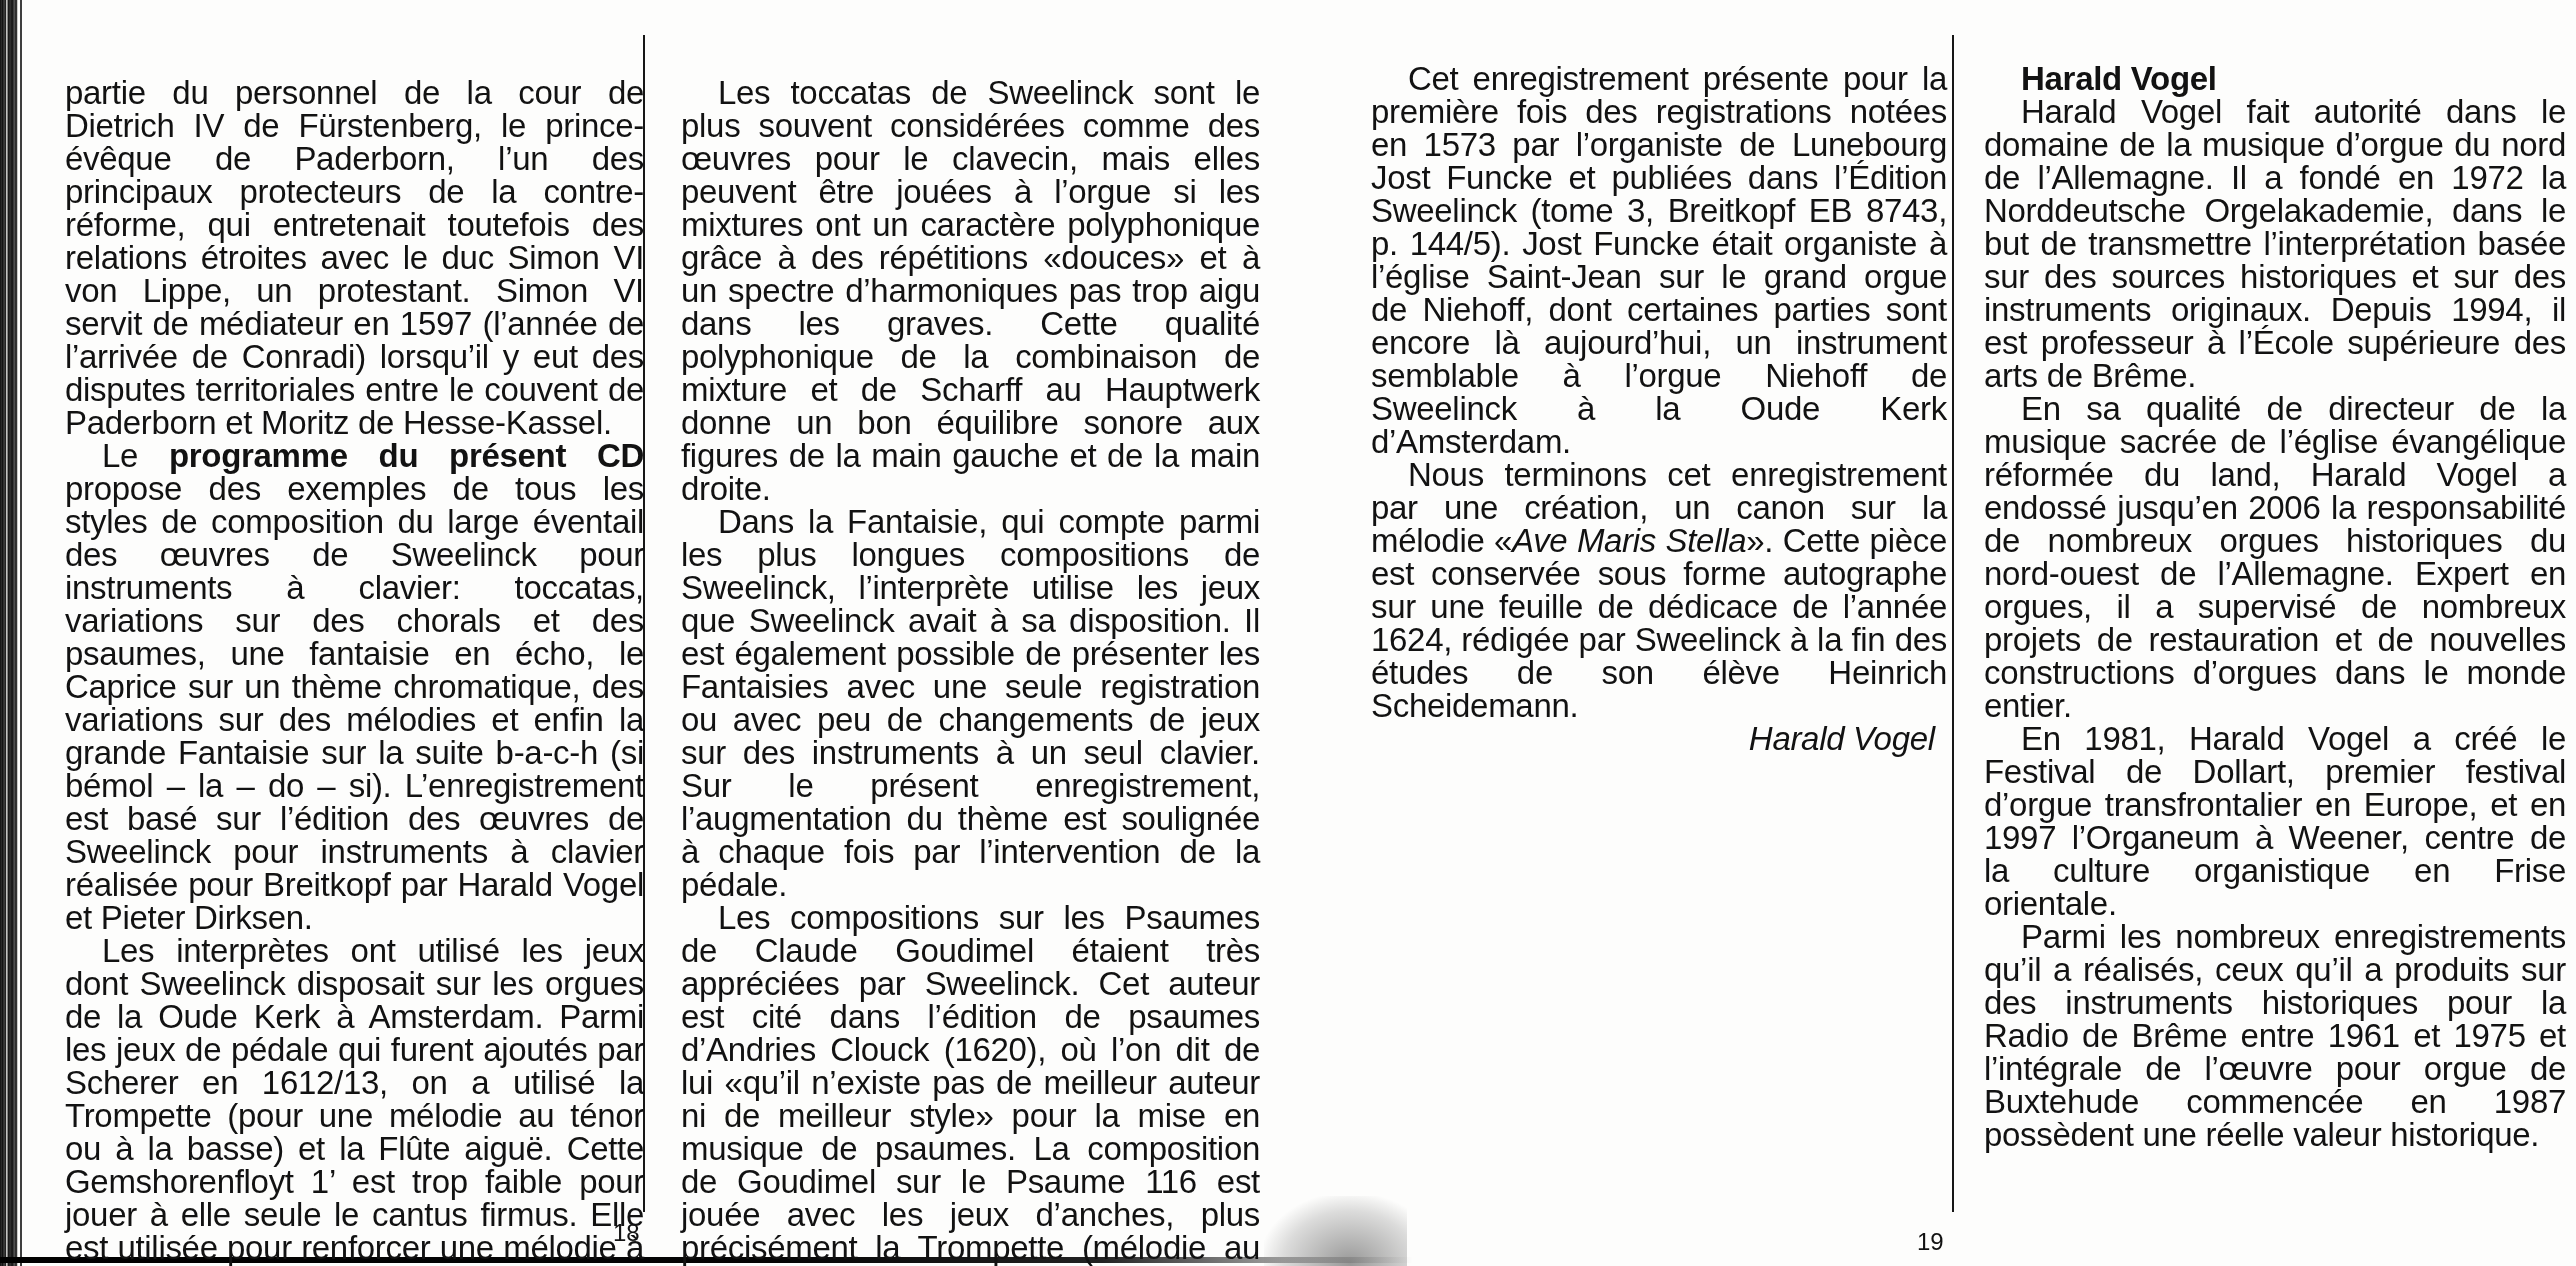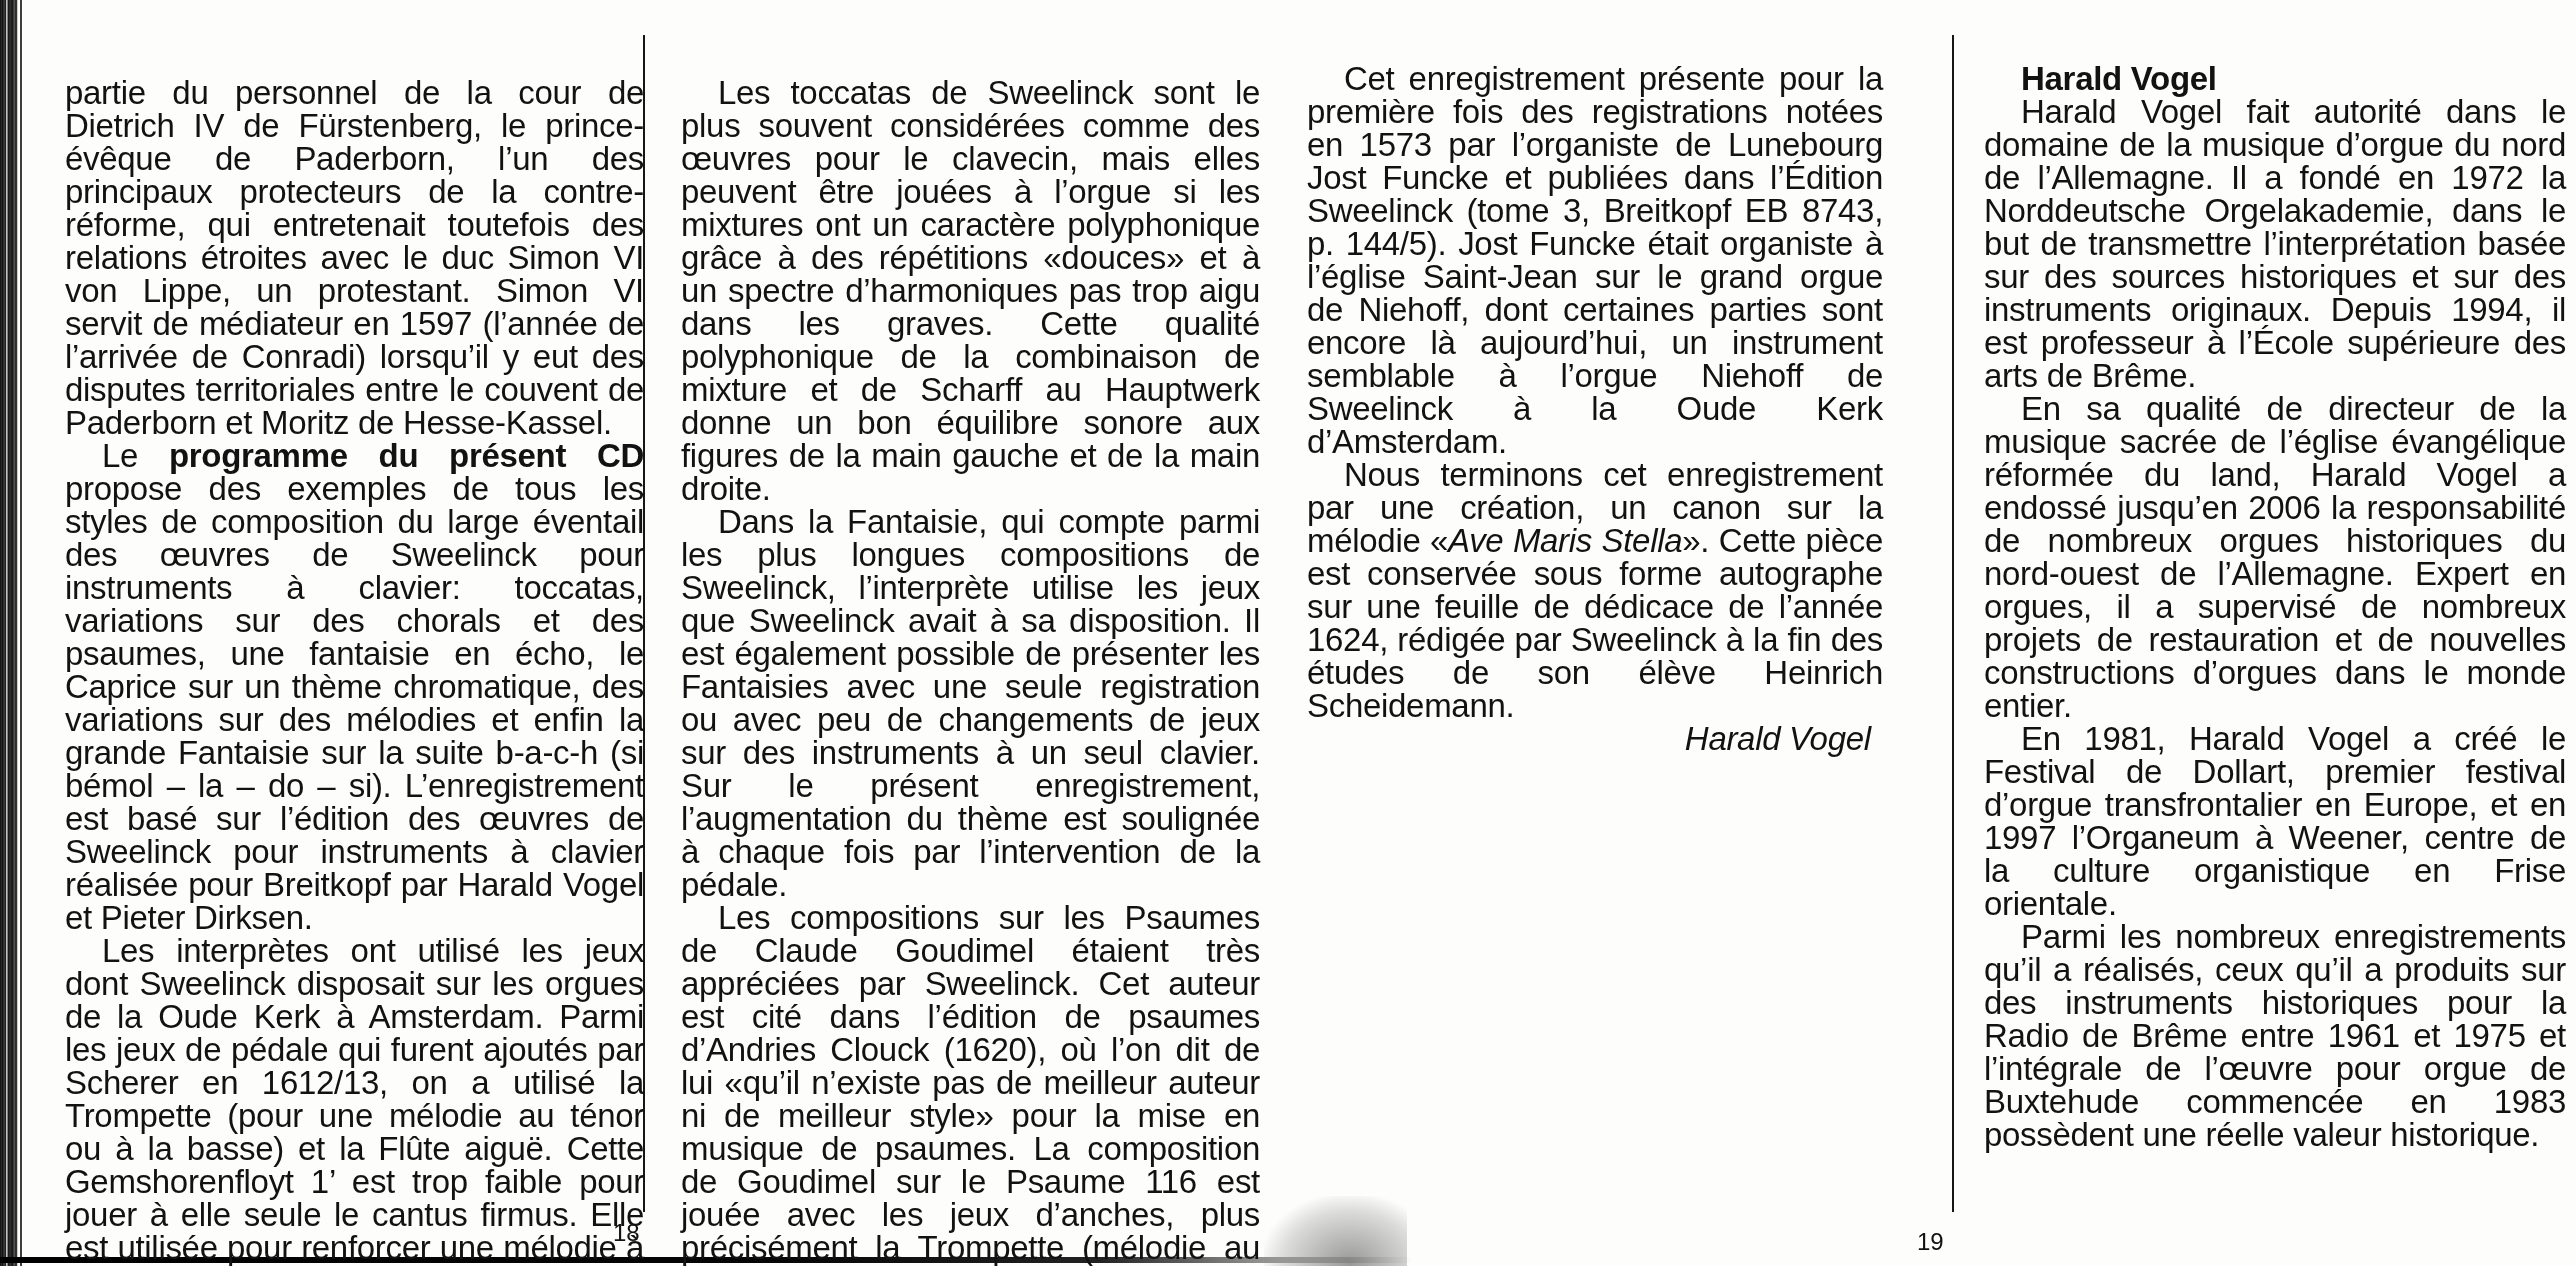--- a/index.html
+++ b/index.html
@@ -29,21 +29,21 @@
   .divider{position:absolute;width:2px;background:#161616;}
   #divider-left{left:643px;top:35px;height:1177px;}
   #divider-right{left:1952px;top:35px;height:1177px;}
   
   .col{
     position:absolute;width:579px;text-align:justify;
     font-size:33px;line-height:33px;letter-spacing:-0.3px;
   }
   #col1{left:65px;top:76px;}
   #col2{left:681px;top:76px;}
-  #col3{left:1307px;top:62px;width:576px;}
+  #col3{left:1371px;top:62px;width:576px;}
   #col4{left:1984px;top:62px;width:582px;}
   .col p{margin:0;text-indent:37px;}
   .col p.noindent{text-indent:0;}
   .col p.gap-before{}
   .bold{font-weight:700;}
   .italic{font-style:italic;}
   .heading{font-weight:700;text-indent:0;}
   .sig{margin:0;text-align:right;font-style:italic;text-indent:0;padding-right:12.2px;}
   .pagenum{position:absolute;font-size:24px;letter-spacing:0;}
   #pagenum-18{left:613px;top:1219px;}
@@ -78,20 +78,20 @@
     <p>Cet enregistrement présente pour la première fois des registrations notées en 1573 par l’organiste de Lunebourg Jost Funcke et publiées dans l’Édition Sweelinck (tome 3, Breitkopf EB 8743, p. 144/5). Jost Funcke était organiste à l’église Saint-Jean sur le grand orgue de Niehoff, dont certaines parties sont encore là aujourd’hui, un instrument semblable à l’orgue Niehoff de Sweelinck à la Oude Kerk d’Amsterdam.</p>
     <p class="noindent"><span style="display:inline-block;width:37px;"></span><span>Nous terminons cet enregistrement par une création, un canon sur la mélodie «</span><span class="italic">Ave Maris Stella</span><span>». Cette pièce est conservée sous forme autographe sur une feuille de dédicace de l’année 1624, rédigée par Sweelinck à la fin des études de son élève Heinrich Scheidemann.</span></p>
     <p class="sig">Harald Vogel</p>
   </div>
 
   <div class="col" id="col4">
     <p class="heading">Harald Vogel</p>
     <p>Harald Vogel fait autorité dans le domaine de la musique d’orgue du nord de l’Allemagne. Il a fondé en 1972 la Norddeutsche Orgelakademie, dans le but de transmettre l’interprétation basée sur des sources historiques et sur des instruments originaux. Depuis 1994, il est professeur à l’École supérieure des arts de Brême.</p>
     <p>En sa qualité de directeur de la musique sacrée de l’église évangélique réformée du land, Harald Vogel a endossé jusqu’en 2006 la responsabilité de nombreux orgues historiques du nord-ouest de l’Allemagne. Expert en orgues, il a supervisé de nombreux projets de restauration et de nouvelles constructions d’orgues dans le monde entier.</p>
     <p>En 1981, Harald Vogel a créé le Festival de Dollart, premier festival d’orgue transfrontalier en Europe, et en 1997 l’Organeum à Weener, centre de la culture organistique en Frise orientale.</p>
-    <p>Parmi les nombreux enregistrements qu’il a réalisés, ceux qu’il a produits sur des instruments historiques pour la Radio de Brême entre 1961 et 1975 et l’intégrale de l’œuvre pour orgue de Buxtehude commencée en 1983 possèdent une réelle valeur historique.</p>
+    <p>Parmi les nombreux enregistrements qu’il a réalisés, ceux qu’il a produits sur des instruments historiques pour la Radio de Brême entre 1961 et 1975 et l’intégrale de l’œuvre pour orgue de Buxtehude commencée en 1987 possèdent une réelle valeur historique.</p>
   </div>
 
   <div class="pagenum" id="pagenum-18">18</div>
   <div class="pagenum" id="pagenum-19">19</div>
 
 </div>
 
 
 </body></html>

